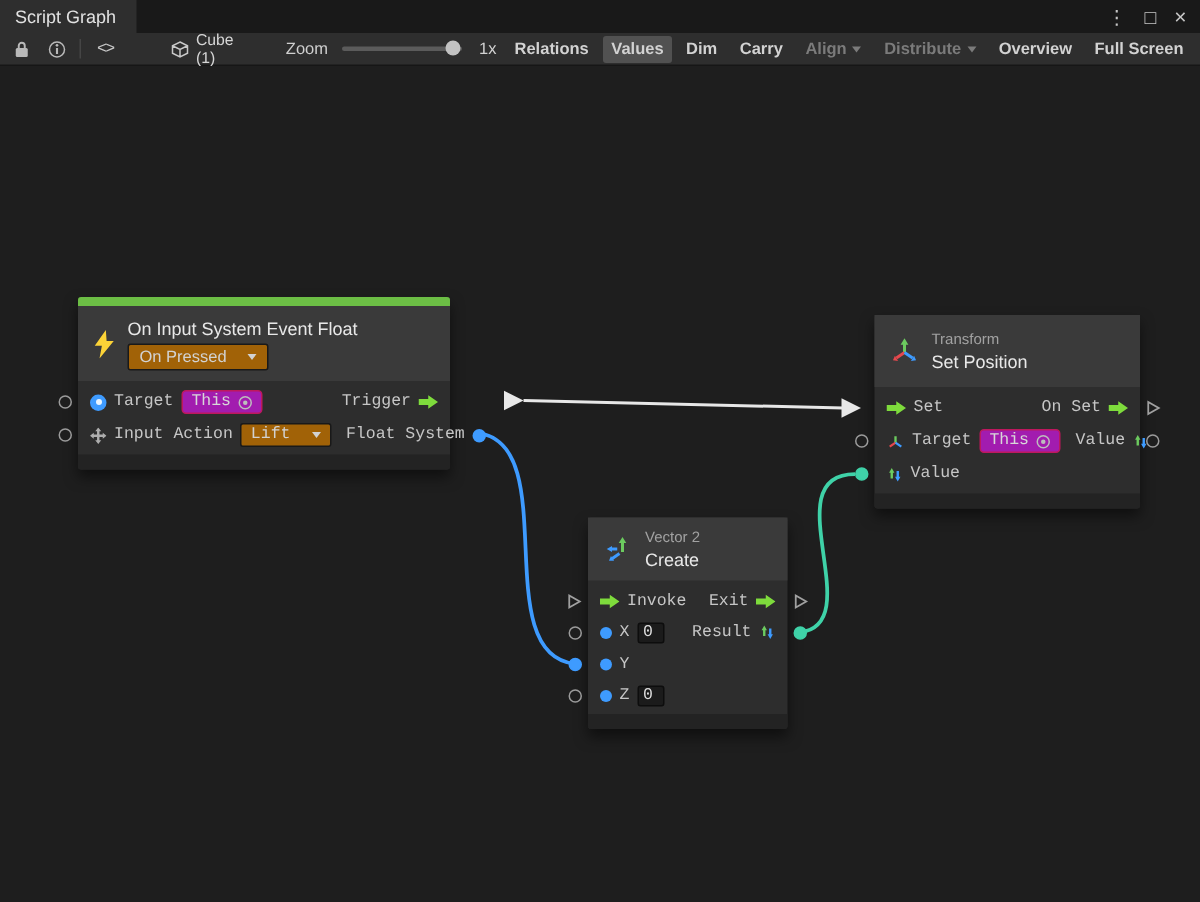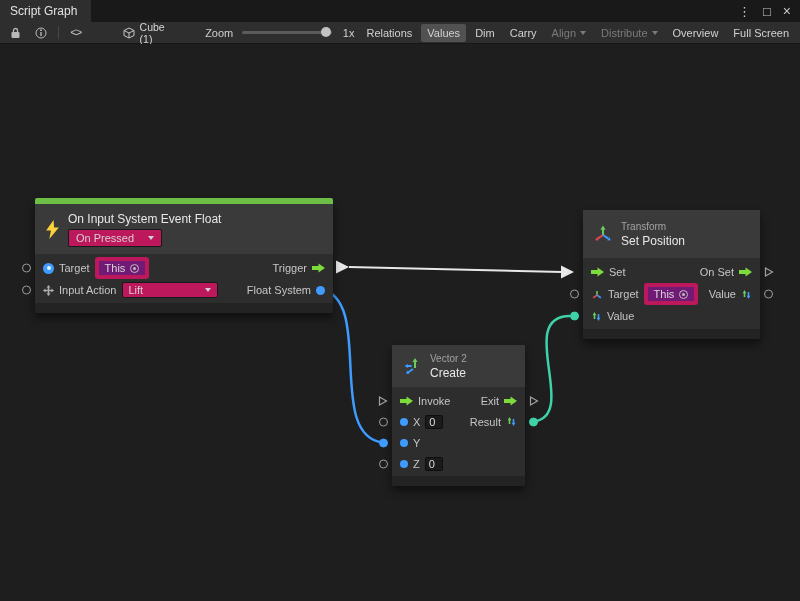--- a/index.html
+++ b/index.html
@@ -19,51 +19,51 @@
   .toolbar { height:22px; background:#2E2E2E; border-bottom:1px solid #161616;
              display:flex; align-items:center; font-size:11px; color:#D2D2D2;
              padding:0 5px; gap:3px; }
   .tool-icon { width:22px; height:18px; display:flex; align-items:center; justify-content:center; }
   .code { font-family:"Liberation Mono","DejaVu Sans Mono",monospace; font-size:11px; color:#C9C9C9; letter-spacing:-1px;}
   .sep { width:1px; height:13px; background:#454545; margin:0 3px; }
   .target-chip { display:flex; align-items:center; gap:5px; padding:0 6px; color:#D6D6D6; font-size:10.5px; }
   .zoom-label { color:#CFCFCF; margin-left:16px; }
   .slider { width:90px; height:3px; background:#5B5B5B; border-radius:2px; position:relative; margin:0 8px 0 6px; }
   .knob { position:absolute; right:1px; top:-4px; width:10px; height:10px; border-radius:50%; background:#C2C2C2; }
-  .tb-btn { padding:3px 6px; border-radius:2px; white-space:nowrap; display:flex; align-items:center; }
+  .tb-btn { padding:3px 6px; border-radius:2px; white-space:nowrap; display:flex; align-items:center;font-weight:bold; }
   .tb-btn.active { background:#515151; }
   .tb-btn.disabled { color:#7B7B7B; }
   .caret { display:inline-block; width:0; height:0; border-left:3.5px solid transparent;
            border-right:3.5px solid transparent; border-top:4px solid currentColor; margin-left:4px; }
   .flex1 { flex:1; }
 
   
   .canvas { position:relative; width:800px; height:557px; background:#1E1E1E; overflow:hidden; }
   .connections { position:absolute; left:0; top:0; pointer-events:none; }
 
   
   .node { position:absolute; background:#2D2D2D; border-radius:2px; font-size:11px;
           color:#C6C6C6; box-shadow:0 5px 9px rgba(0,0,0,.5); }
   .node-accent { height:6px; border-radius:2px 2px 0 0; }
   .node-header { background:#3A3A3A; display:flex; align-items:center; gap:8px; padding:6px 10px; }
   .node-title { font-size:12px; color:#E8E8E8; white-space:nowrap; }
   .node-sub { font-size:10px; color:#A2A2A2; margin-bottom:2px; white-space:nowrap; }
-  .node-body { padding:3px 0 2px 0; }
+  .node-body { padding:3px 0 2px 0;font-family:Liberation Mono, monospace; }
   .node-row { position:relative; height:22px; display:flex; align-items:center; gap:5px; padding:0 8px; }
   .node-row.sm { height:21px; }
   .node-footer { height:10px; background:#232323; border-radius:0 0 2px 2px; }
   .lbl { white-space:nowrap; }
   .spacer { flex:1; }
 
-  .chip { display:inline-flex; align-items:center; gap:5px; background:#701a75;
-          border:4px solid #be185d; border-radius:3px; padding:1px 6px; color:#D8D8D8; }
+  .chip { display:inline-flex; align-items:center; gap:5px; background:#a21caf;
+          border:1px solid #be185d; border-radius:3px; padding:1px 6px; color:#D8D8D8; }
   .obj-picker { width:9px; height:9px; border:1px solid #BDBDBD; border-radius:50%; position:relative; display:inline-block; }
   .obj-picker::after { content:''; position:absolute; left:2px; top:2px; width:3px; height:3px;
           background:#BDBDBD; border-radius:50%; }
-  .dropdown { display:inline-flex; align-items:center; background:#be185d; border:1px solid #191919;
+  .dropdown { display:inline-flex; align-items:center; background:#a16207; border:1px solid #191919;
           border-radius:2px; padding:2px 7px; color:#D2D2D2; gap:10px; }
   .dropdown.sm { width:96px; justify-content:space-between; padding:1px 6px; }
   .mini-field { width:18px; height:14px; background:#1B1B1B; border:1px solid #0D0D0D; border-radius:2px;
           color:#DCDCDC; font-size:11px; padding:0 3px; font-family:inherit; }
 
   .dot { width:9px; height:9px; border-radius:50%; background:#3E9BFF; flex:none; }
   .dot.sm { width:8px; height:8px; }
   .icon-blue-circle { width:11px; height:11px; border-radius:50%; background:#3E9BFF; position:relative; flex:none; }
   .icon-blue-circle::after { content:''; position:absolute; left:3.5px; top:3.5px; width:4px; height:4px;
           background:#E8F4FF; border-radius:50%; }
@@ -157,21 +157,21 @@
 
       <line x1="349" y1="223" x2="562" y2="228" stroke="#E8E8E8" stroke-width="2"></line>
       <polygon points="336,216.5 336,229.5 349,223" fill="#E8E8E8"></polygon>
       <polygon points="561,221.5 561,234.5 574,228" fill="#E8E8E8"></polygon>
 
       <path d="M320.5,245 C375,255 325,392 383,398.5" stroke="#3E9BFF" stroke-width="2.5" fill="none"></path>
 
       <path d="M533.5,377.5 C580,372 515,272 570,272" stroke="#3FD2A8" stroke-width="2.5" fill="none"></path>
     </svg>
 
-    <div class="node" style="left:35px; top:154px; width:298px;">
+    <div class="node" style="left:52px; top:154px; width:248px;">
       <div class="node-accent" style="background:#6CBE45"></div>
       <div class="node-header" style="height:50px">
         <span class="hicon">
           <svg width="15" height="19" viewBox="0 0 14 18">
               <path d="M8,0 L1,10 H5.5 L4,18 L13,7 H8.5 Z" fill="#FCD337"></path>
             </svg>
         </span>
         <div>
           <div class="node-title">On Input System Event Float</div>
           <div class="dropdown" style="margin-top:3px">

